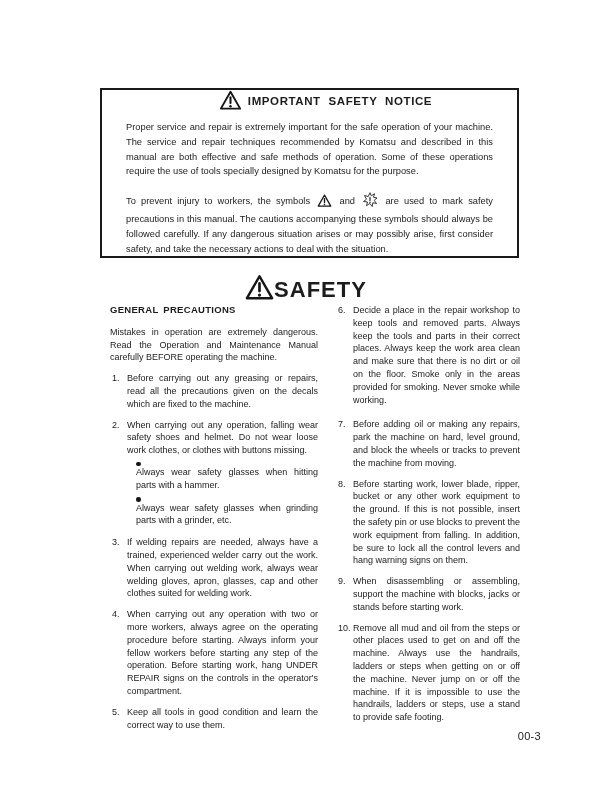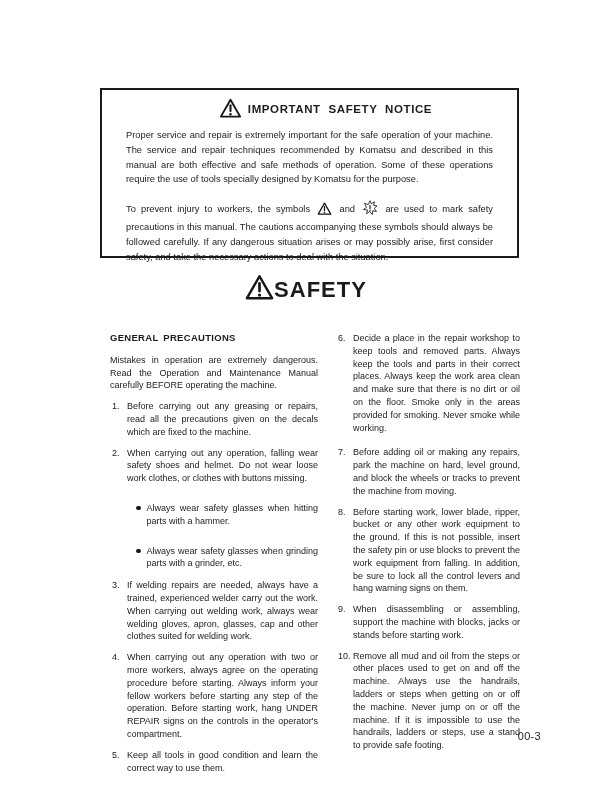--- a/index.html
+++ b/index.html
@@ -15,51 +15,51 @@
 
   
   .notice-box {
     position:absolute; left:100px; top:88px;
     width:419px; height:170px;
     border:2px solid #1a1a1a;
     box-sizing:border-box;
   }
   .notice-title {
     display:flex; justify-content:center; align-items:center;
-    gap:6px; margin-top:8px;
+    gap:6px; 
     font-weight:bold; font-size:11.5px;
     letter-spacing:0.6px; word-spacing:4px;padding-left:32px;
   }
   .notice-body { padding:0 24px; font-size:9.3px; line-height:14.8px; text-align:justify; }
   .notice-body p { margin:8px 0 0 0; }
   .notice-body p + p { margin-top:13px; }
   .inline-icon { display:inline-block; vertical-align:-3px; margin:0 2px; }
 
   
   .safety-heading {
     position:absolute; top:274px; left:0; width:100%;
     display:flex; justify-content:center; align-items:center; 
     font-size:22px; font-weight:bold; letter-spacing:1px;
   }
 
   
-  .col { position:absolute; top:332px; font-size:9px; line-height:12.8px; }
+  .col { position:absolute; top:304px; font-size:9px; line-height:12.8px; }
   .col-left  { left:110px; width:208px; }
   .col-right { left:336px; width:184px; }
   .col-heading {
     font-weight:bold; font-size:9.5px;
     letter-spacing:0.3px; word-spacing:2px;
     margin:0 0 9px 0;
   }
   .intro { text-align:justify; margin:0 0 8px 0; }
   .item { display:flex; margin:0 0 8px 0; padding-left:2px; }
   .item-num { flex:none; width:15px; }
   .item-body { flex:1; }
   .item-text { text-align:justify; }
-  .bullet { display:flex; margin:17px 0 1px 9px; }
+  .bullet { display:flex; margin:1px 0 1px 9px;flex-direction:column; }
   .bullet-dot {
     flex:none; width:4.5px; height:4.5px; border-radius:50%;
     background:#161616; margin:4px 6px 0 0;
   }
   .bullet-text { flex:1; text-align:justify; }
   .spacer-after-preitems { height:4px; }
 
   
   .page-number {
     position:absolute; top:730px; right:71px;

